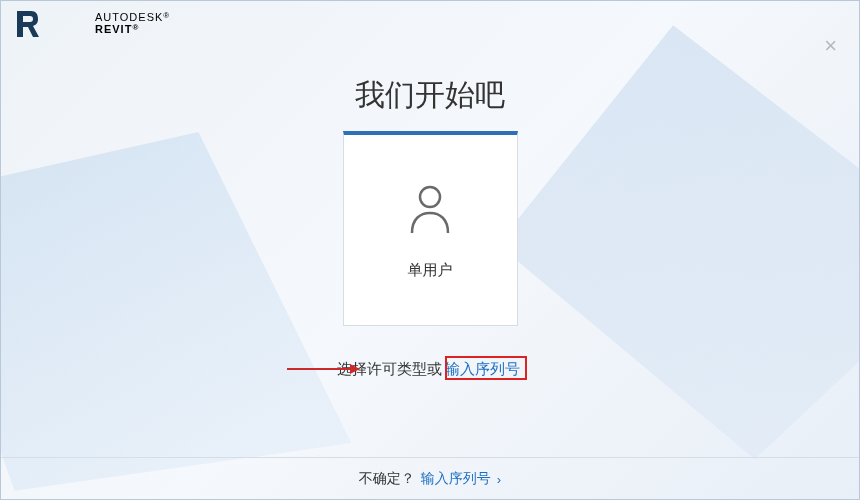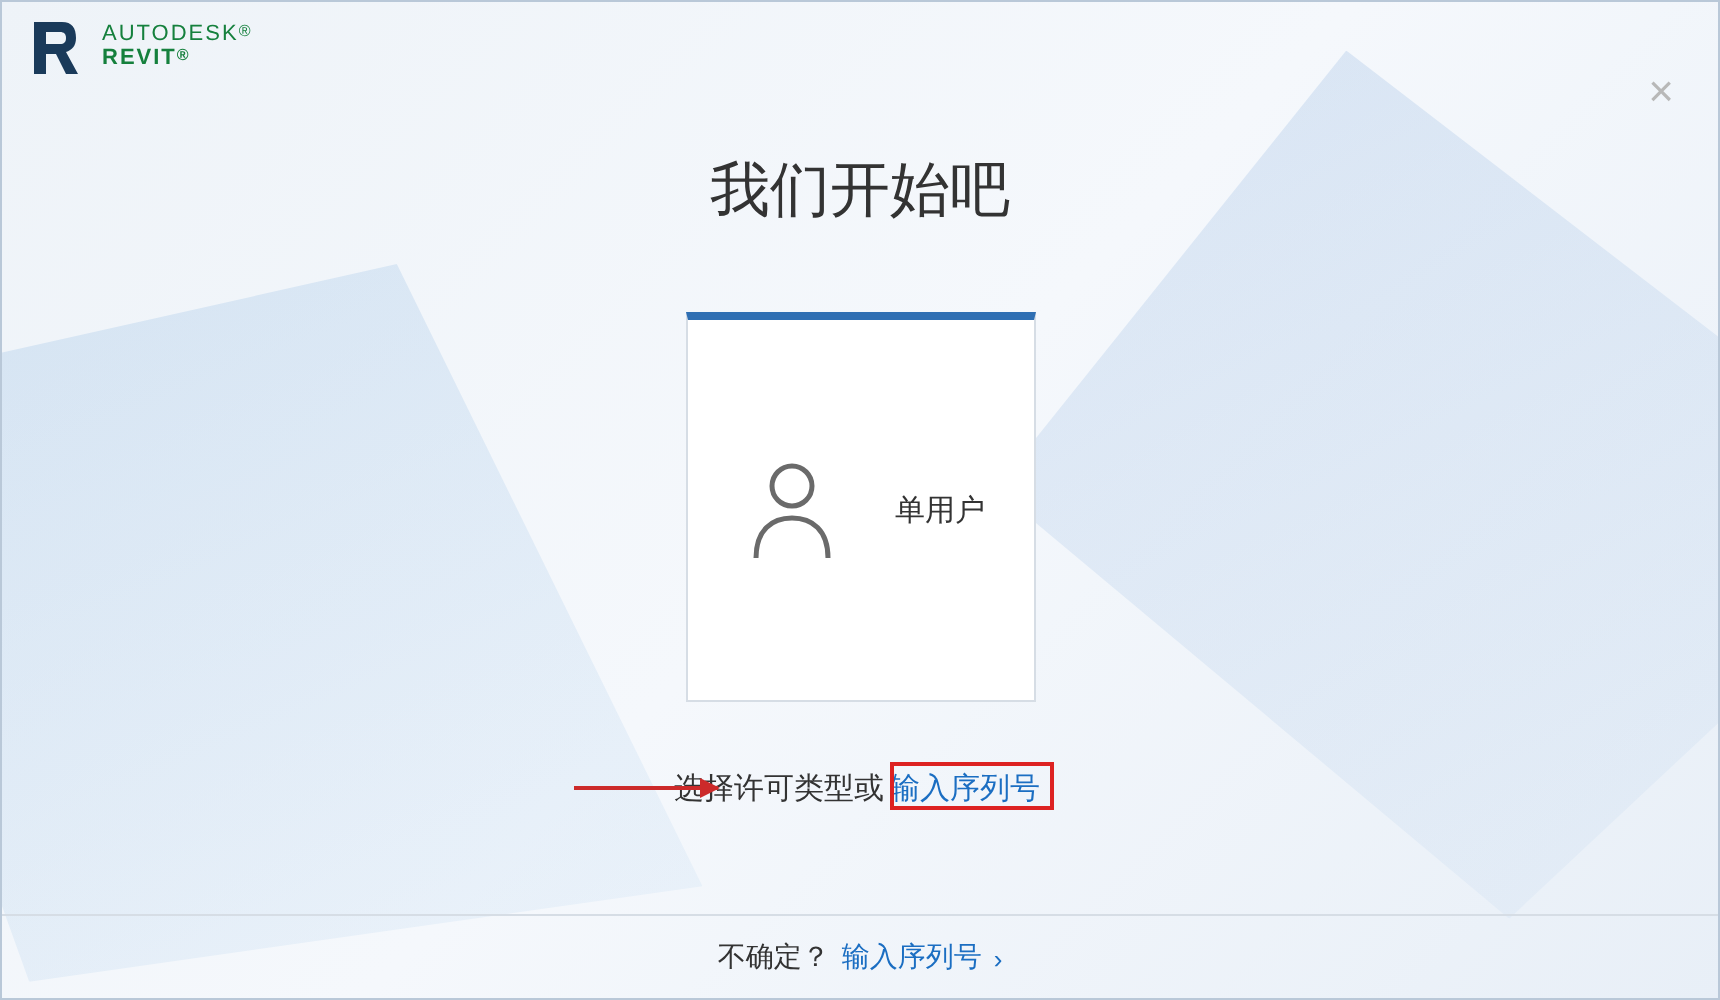--- a/index.html
+++ b/index.html
@@ -53,22 +53,23 @@
       z-index: 2;
     }
     .logo-r {
       width: 26px;
       height: 30px;
     }
     .brand {
       display: flex;
       flex-direction: column;
       line-height: 1.05;
-      color: #15803d;
+      color: #000000;
       font-family: Arial, sans-serif;
+      margin-left: 44px;
     }
     .brand-top { font-size: 11px; letter-spacing: 1px; font-weight: 400; }
     .brand-sub { font-size: 11px; letter-spacing: 1px; font-weight: 700; }
     .reg { font-size: 8px; vertical-align: top; }
     .close-btn {
       color: #b8b8b8;
       font-size: 22px;
       cursor: pointer;
       padding: 4px 8px;
       line-height: 1;
@@ -83,34 +84,34 @@
       z-index: 2;
       display: flex;
       flex-direction: column;
       align-items: center;
     }
     .title {
       font-size: 30px;
       font-weight: 300;
       color: #333;
       margin-top: 28px;
-      margin-bottom: 40px;
+      margin-bottom: 15px;
     }
     .cards {
       display: flex;
       gap: 20px;
     }
     .card {
       width: 175px;
       height: 195px;
       background: #fff;
       border: 1px solid #d6dde5;
       border-top: 4px solid #2f6fb3;
       display: flex;
-      flex-direction: row;
+      flex-direction: column;
       align-items: center;
       justify-content: center;
       cursor: pointer;
       gap: 24px;
     }
     .card svg { width: 56px; height: 56px; }
     .card-label {
       font-size: 15px;
       color: #333;
     }

